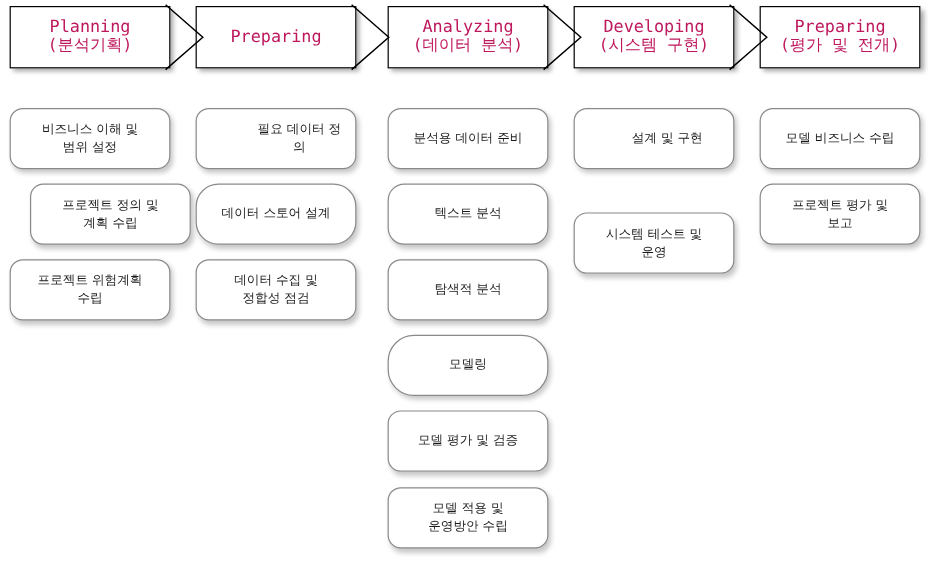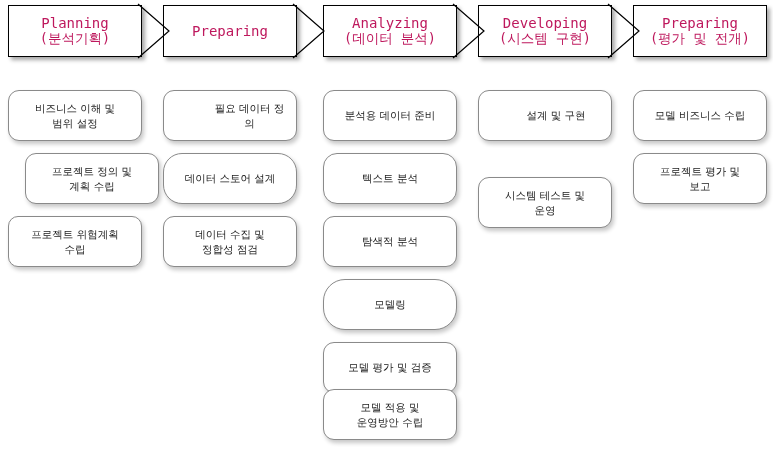--- a/index.html
+++ b/index.html
@@ -126,32 +126,32 @@
     </div>
     <div class="chevron" style="left: 604px;">
       <svg viewBox="0 0 38 58" xmlns="http://www.w3.org/2000/svg">
         <path d="M 4 2 L 35 29 L 4 56" fill="none" stroke="#000000" stroke-width="1.2"></path>
       </svg>
     </div>
     <div class="task-box" style="left: 8px; top: 90px;">비즈니스 이해 및
 범위 설정</div>
     <div class="task-box" style="left: 8px; top: 153px; margin-left: 17px;">프로젝트 정의 및
 계획 수립</div>
-    <div class="task-box" style="left: 8px; top: 216px; border-radius: 10px;">프로젝트 위험계획
+    <div class="task-box" style="left: 8px; top: 216px;">프로젝트 위험계획
 수립</div>
     <div class="task-box" style="left: 163px; top: 90px; padding-left: 46px;">필요 데이터 정의</div>
     <div class="task-box" style="left: 163px; top: 153px; border-radius: 19px;">데이터 스토어 설계</div>
     <div class="task-box" style="left: 163px; top: 216px;">데이터 수집 및
 정합성 점검</div>
     <div class="task-box" style="left: 323px; top: 90px;">분석용 데이터 준비</div>
     <div class="task-box" style="left: 323px; top: 153px; border-radius: 14px;">텍스트 분석</div>
     <div class="task-box" style="left: 323px; top: 216px;">탐색적 분석</div>
     <div class="task-box" style="left: 323px; top: 279px; border-radius: 22px;">모델링</div>
     <div class="task-box" style="left: 323px; top: 342px;">모델 평가 및 검증</div>
-    <div class="task-box" style="left: 323px; top: 389px;">모델 적용 및
+    <div class="task-box" style="left: 323px; top: 406px;">모델 적용 및
 운영방안 수립</div>
     <div class="task-box" style="left: 478px; top: 90px; padding-left: 29px;">설계 및 구현</div>
     <div class="task-box" style="left: 478px; top: 153px; margin-top: 24px;">시스템 테스트 및
 운영</div>
     <div class="task-box" style="left: 633px; top: 90px;">모델 비즈니스 수립</div>
     <div class="task-box" style="left: 633px; top: 153px;">프로젝트 평가 및
 보고</div>
   </div>
 
 </body></html>

